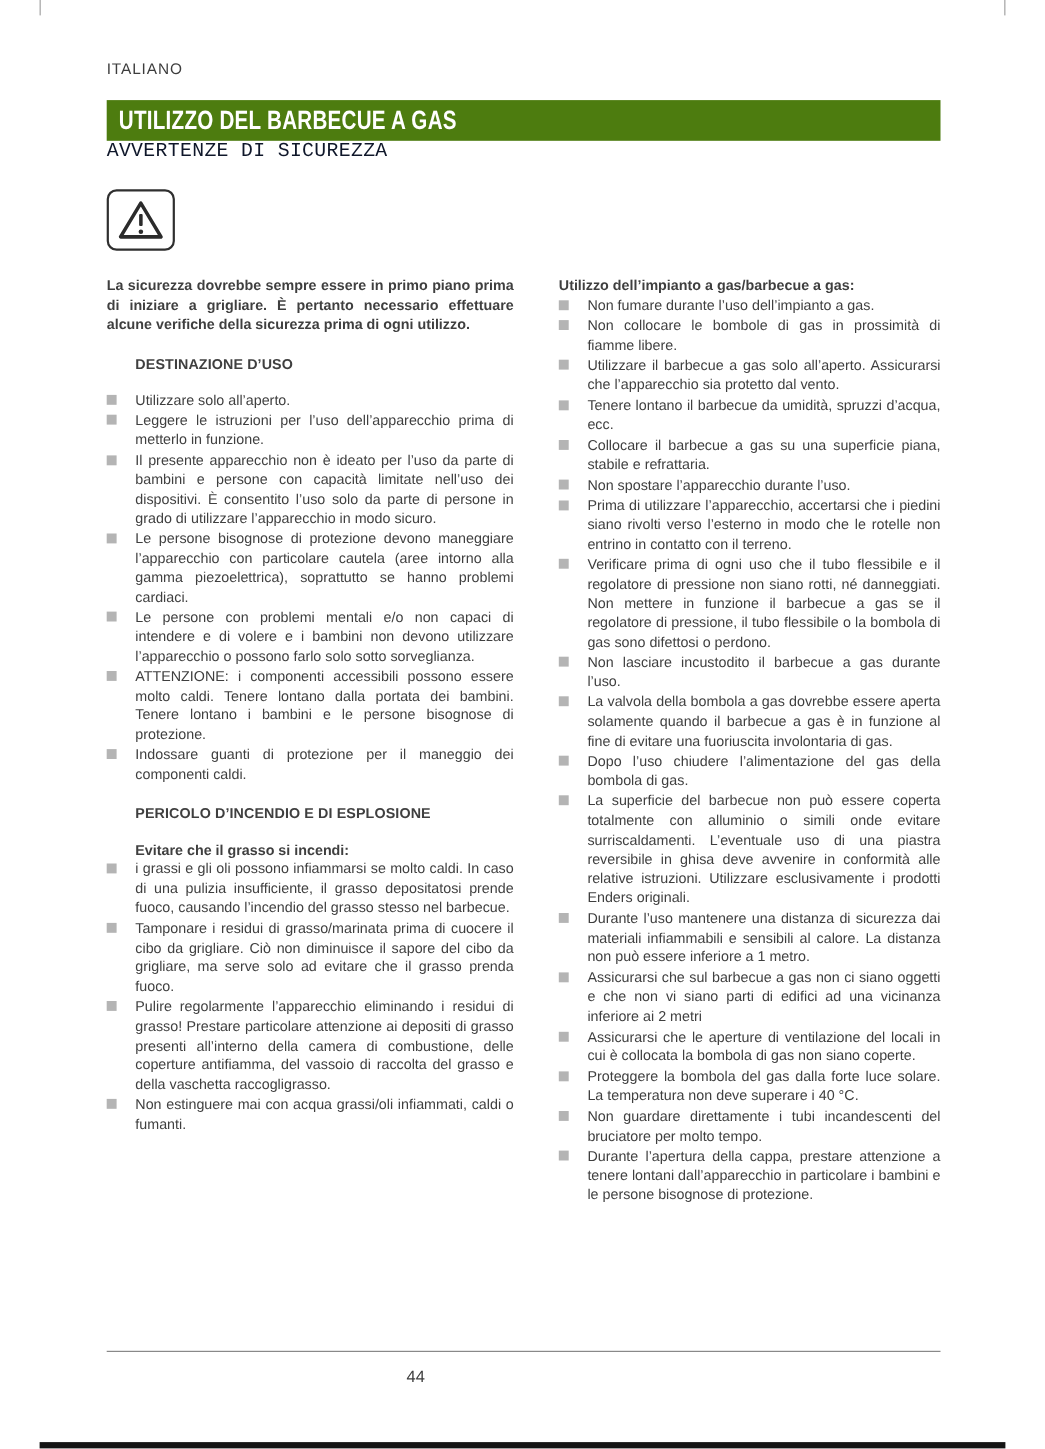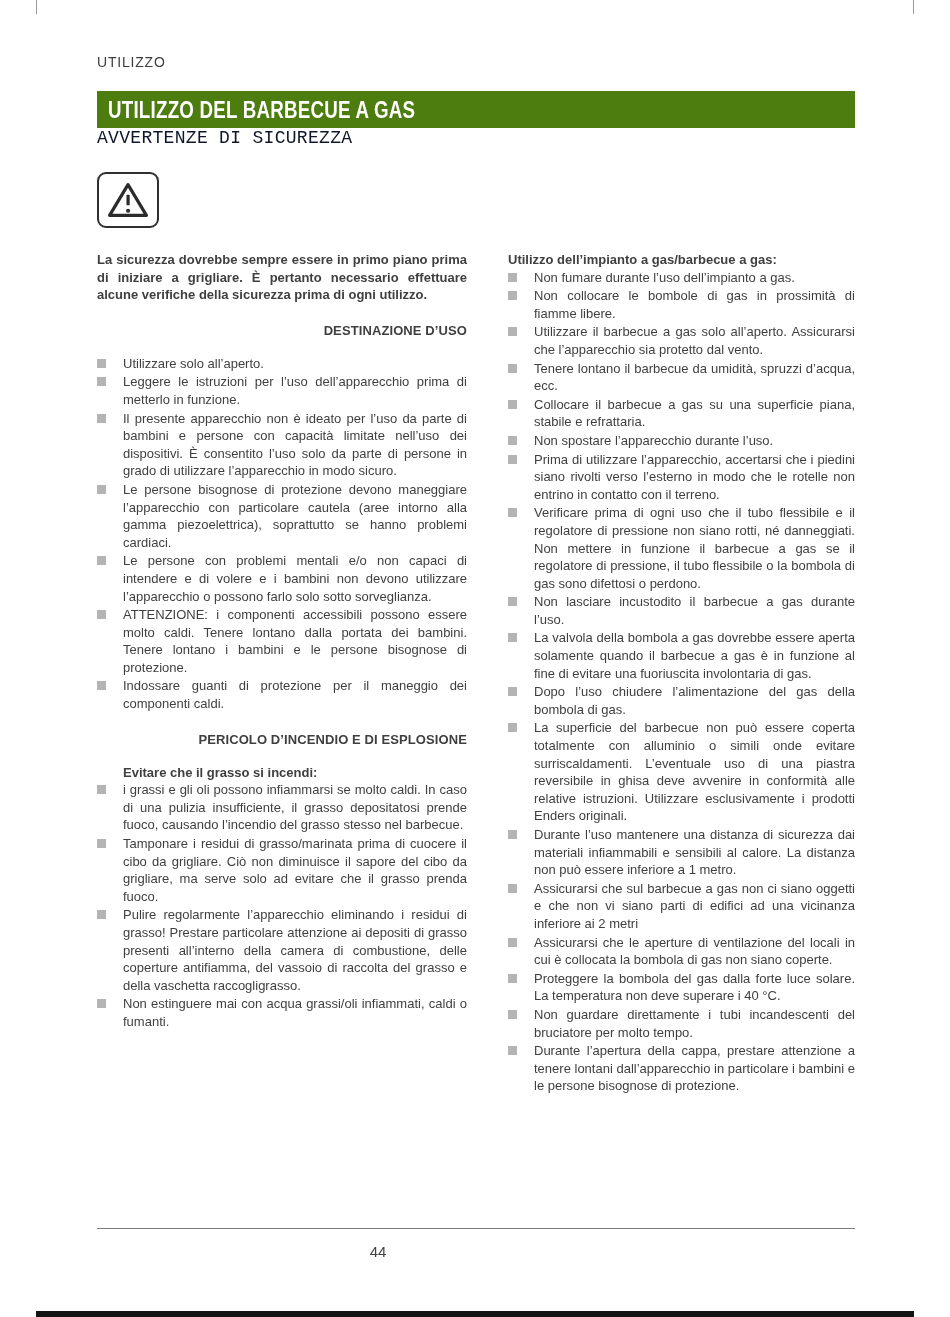--- a/index.html
+++ b/index.html
@@ -26,42 +26,42 @@
 
   .columns { display:flex; margin-top:23px; gap:41px; align-items:flex-start; }
   .col-left  { width:370px; }
   .col-right { width:347px; }
 
   .col-left p, .col-right p, .columns li {
     font-size:13px; line-height:17.6px; color:#3f3f3f; text-align:justify;
   }
   .intro { font-weight:bold; }
 
-  .sec-heading { font-size:13px; font-weight:bold; color:#3f3f3f; margin:19px 0 17px 26px; letter-spacing:0.1px;text-align:right; }
+  .sec-heading { font-size:13px; font-weight:bold; color:#3f3f3f; margin:19px 0 17px 26px; letter-spacing:0.1px; }
   .sub-heading { font-size:13px; font-weight:bold; color:#3f3f3f; margin-left:26px; }
   .right-heading { font-size:13px; font-weight:bold; color:#3f3f3f; }
 
   ul { list-style:none; }
   .columns li { position:relative; padding-left:26px; margin-bottom:1px; }
   .bullet { position:absolute; left:0; top:4px; width:9px; height:9px; background:#b4b4b4; }
 
   .footer-rule { position:absolute; top:1228px; left:97px; width:758px; border-top:1px solid #7d7d7d; }
   .page-num { position:absolute; top:1243px; left:0; width:756px; text-align:center; font-size:15px; color:#3f3f3f; }
 </style>
 </head>
 <body>
 
 <div class="page">
 
   <div class="crop-mark crop-left"></div>
   <div class="crop-mark crop-right"></div>
 
   <div class="content">
 
-    <div class="lang">UTILIZZO</div>
+    <div class="lang">ITALIANO</div>
 
     <div class="banner">
       <span class="banner-text">UTILIZZO DEL BARBECUE A GAS</span>
     </div>
 
     <div class="subtitle">AVVERTENZE DI SICUREZZA</div>
 
     <div class="warn-box">
       <svg width="46" height="42" viewBox="0 0 60 52" aria-hidden="true">
         <path d="M30 6 L54 46 L6 46 Z" fill="none" stroke="#2b2b2b" stroke-width="4.2" stroke-linejoin="round"></path>

